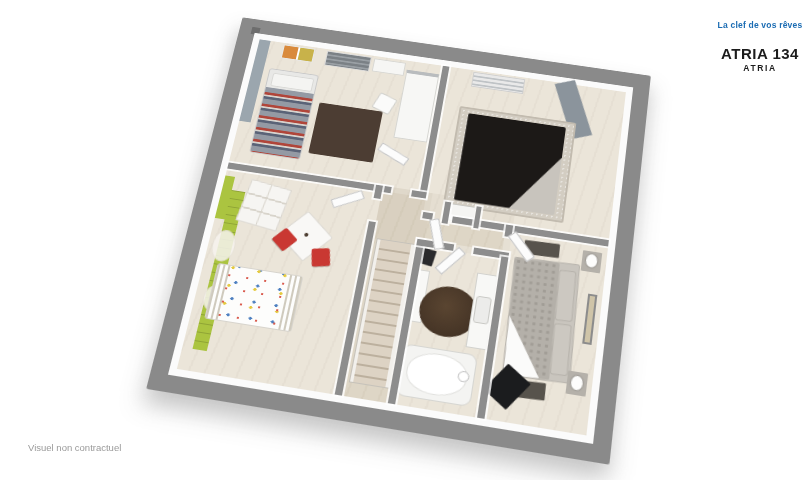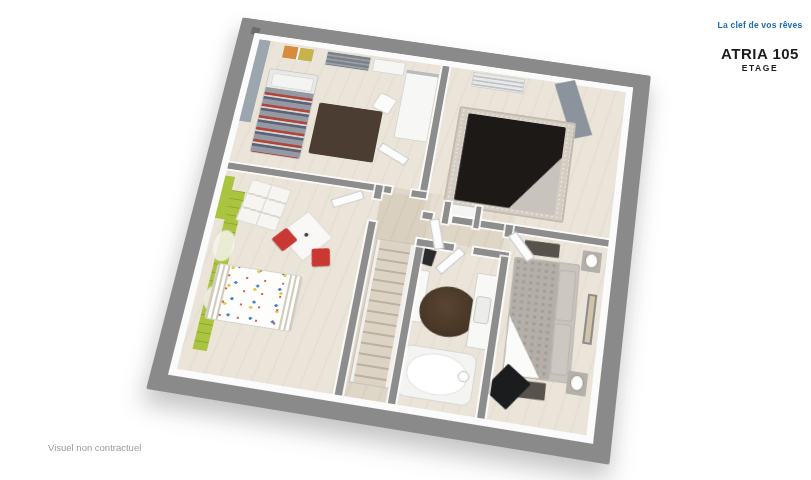--- a/index.html
+++ b/index.html
@@ -105,21 +105,21 @@
   .roof{position:absolute;left:9px;top:5px;width:22px;height:9px;background:var(--logo-red,#e30613);
         clip-path:polygon(50% 0,100% 100%,82% 100%,50% 32%,18% 100%,0 100%);}
   .keyhole-circle{position:absolute;left:14px;top:14px;width:12px;height:12px;border-radius:50%;background:var(--logo-red,#e30613);}
   .keyhole-base{position:absolute;left:13px;top:22px;width:14px;height:13px;background:var(--logo-red,#e30613);
         clip-path:polygon(50% 0,100% 100%,0 100%);}
   .brand-script{color:#fff;font-family:"DejaVu Serif",serif;font-weight:bold;font-size:15px;line-height:1;}
   .brand-tagline{margin-top:4px;color:var(--logo-blue,#1b6cb3);font-size:8.5px;font-weight:bold;letter-spacing:.2px;}
   .model-name{margin-top:15px;color:#1c1c1c;font-size:15px;font-weight:800;letter-spacing:.5px;}
   .model-level{margin-top:1px;color:#1c1c1c;font-size:8.5px;font-weight:bold;letter-spacing:1.6px;}
 
-  .disclaimer{position:absolute;left:28px;top:442px;color:var(--text-gray,#9a9a9a);font-size:9.5px;margin-left:20px;}
+  .disclaimer{position:absolute;left:28px;top:442px;color:var(--text-gray,#9a9a9a);font-size:9.5px;}
 </style>
 </head>
 <body>
 
 <div class="canvas">
 
   <div class="plan3d">
     <div class="frame">
       <div class="notch"></div>
       <div class="innerwall">
@@ -218,19 +218,19 @@
           <div class="door" style="left:62.5%;top:55.5%;transform:rotate(38deg);"></div>
           <div class="door" style="left:74.3%;top:48.5%;transform:rotate(-42deg);"></div>
 
         </div>
       </div>
     </div>
   </div>
 
   <div class="brand">
     <div class="brand-tagline">La clef de vos rêves</div>
-    <div class="model-name">ATRIA 105</div>
-    <div class="model-level">ETAGE</div>
+    <div class="model-name">ATRIA 134</div>
+    <div class="model-level">ATRIA</div>
   </div>
 
   <div class="disclaimer">Visuel non contractuel</div>
 
 </div>
 
 </body></html>

